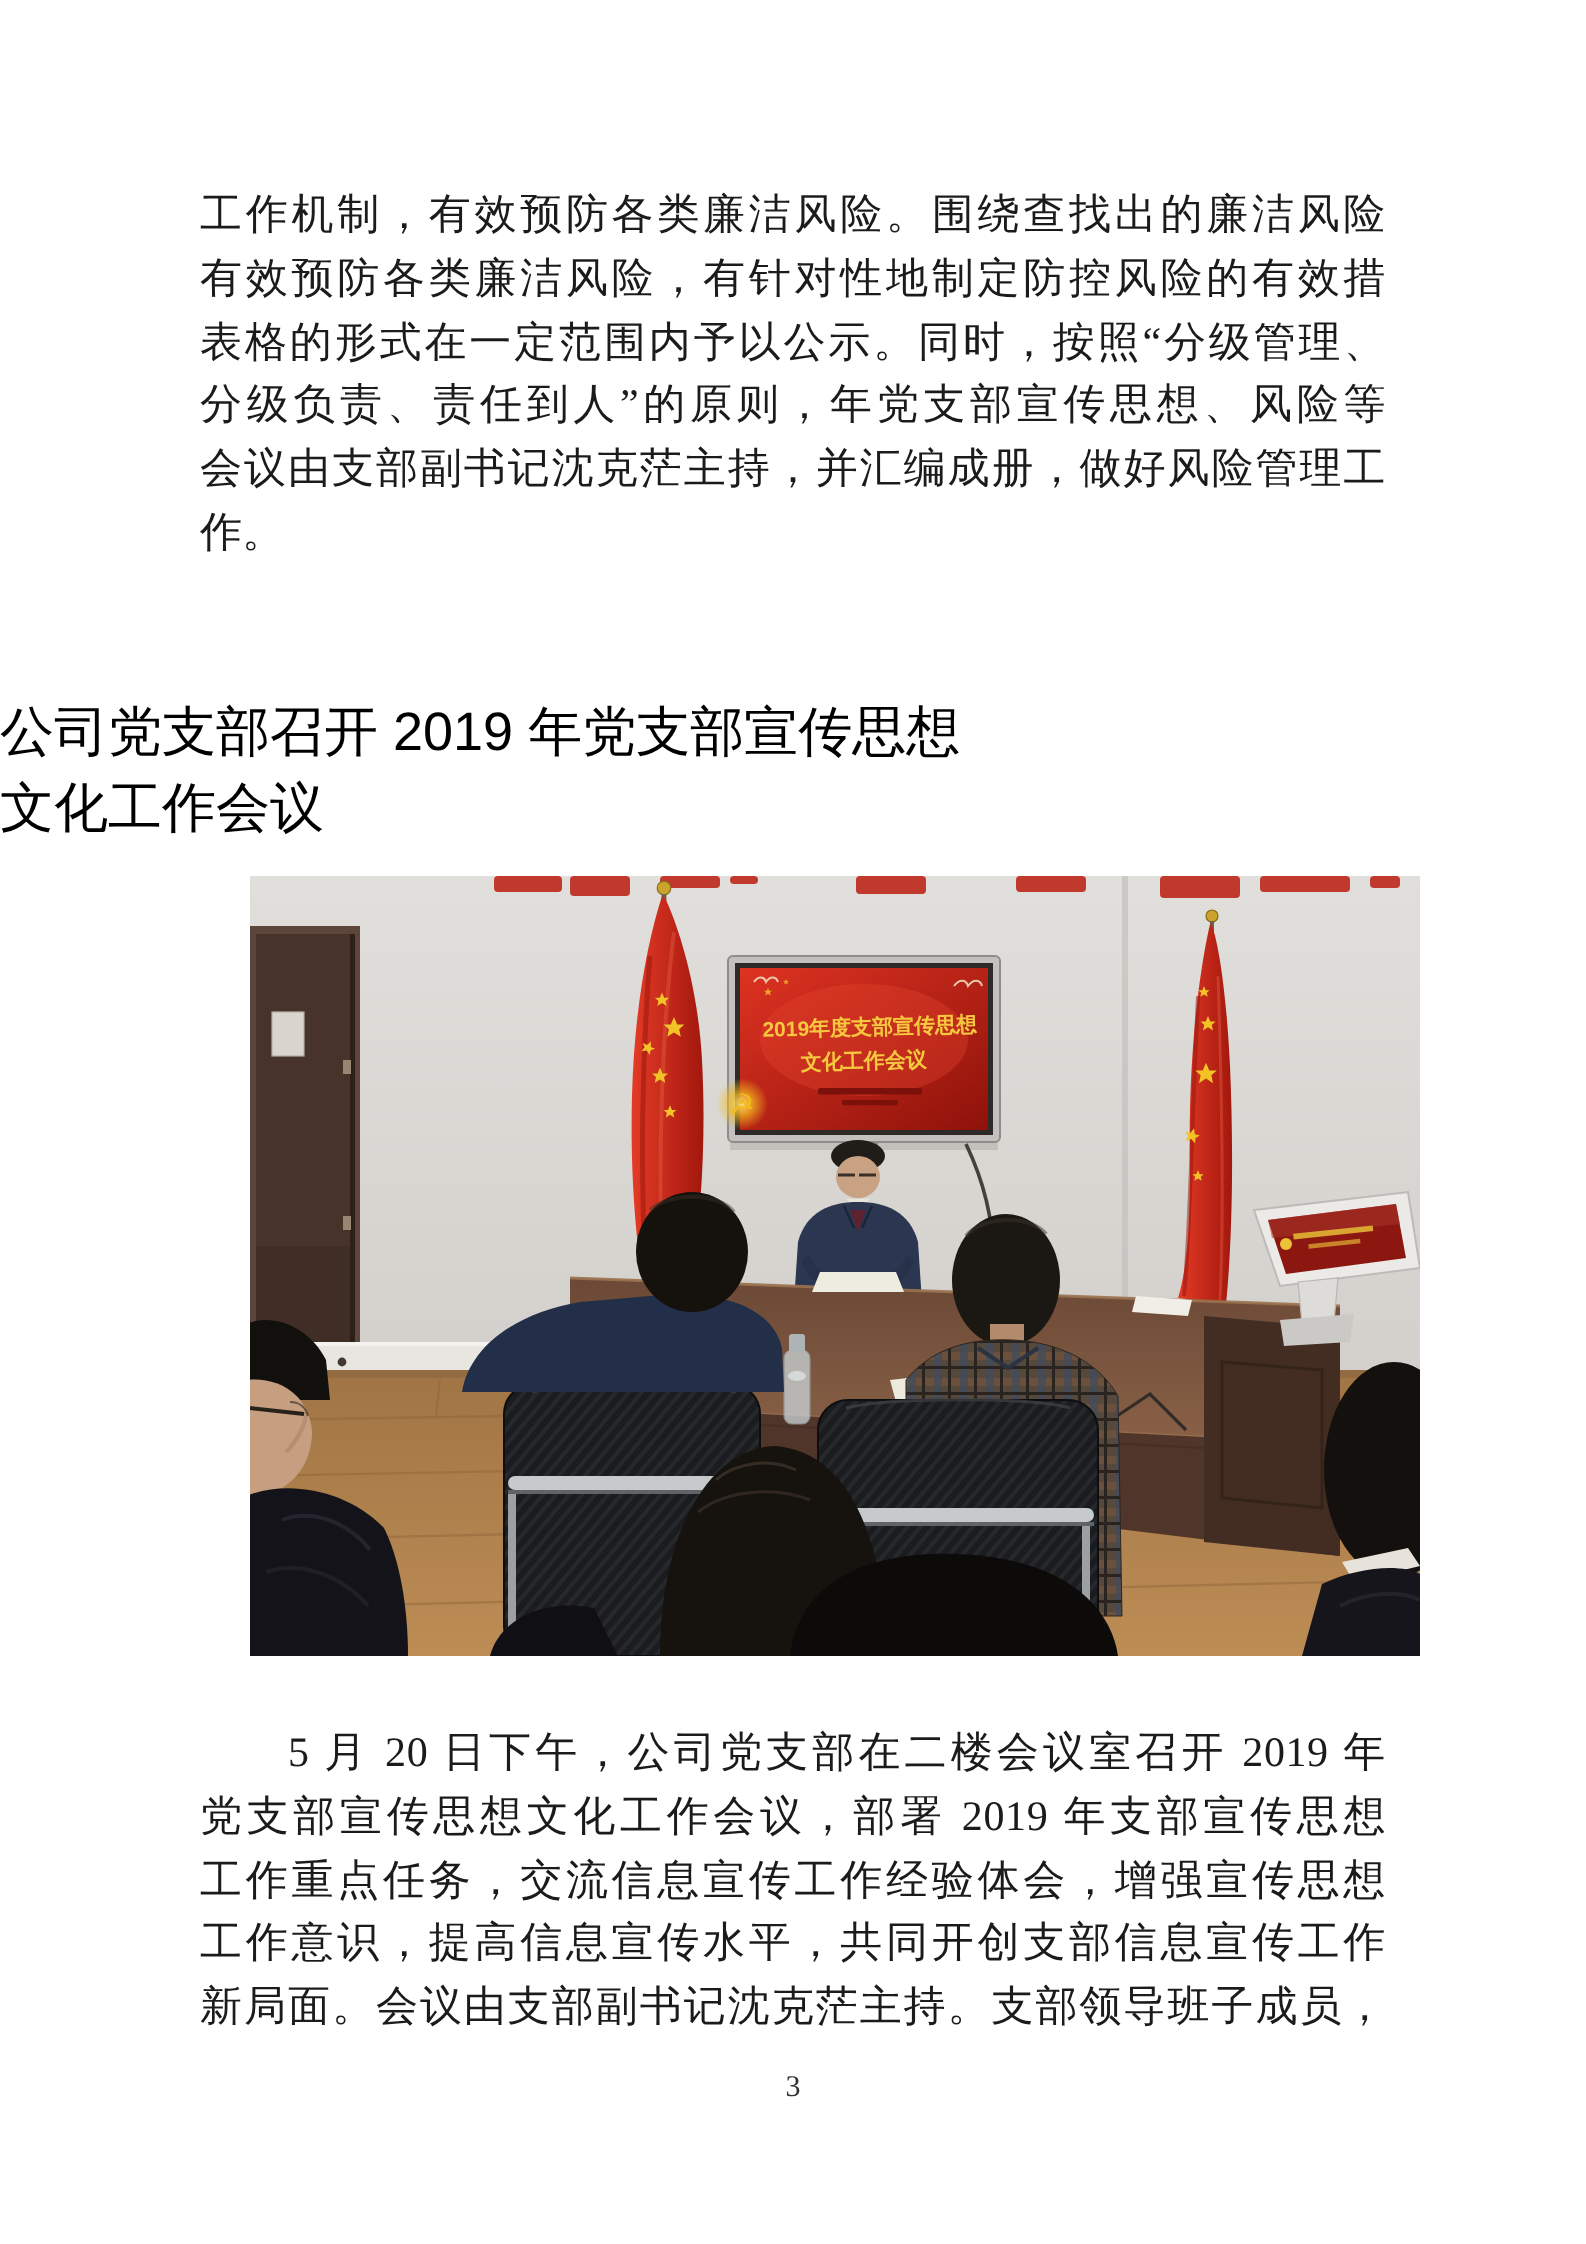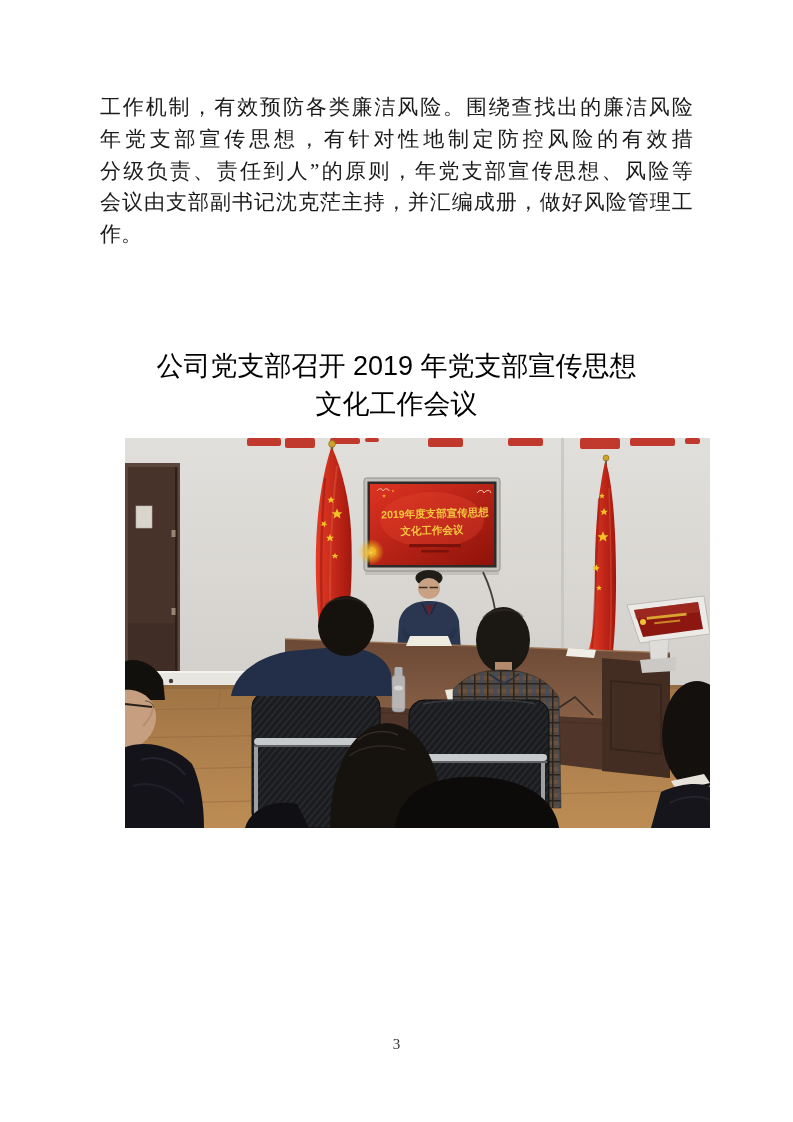--- a/index.html
+++ b/index.html
@@ -8,39 +8,40 @@
     overflow:hidden; font-family:"Liberation Serif", serif; color:#1b1b1b;
   }
   .para { position:absolute; left:100px; width:593px; font-size:21px; }
   .pline {
     height:31.8px; line-height:31.8px; white-space:nowrap;
     text-align:justify; text-align-last:justify; letter-spacing:0.3px;
   }
   .pline.indent { padding-left:44px; width:549px; }
   .closing-line { height:31.8px; line-height:31.8px; display:flex; justify-content:space-between; }
   .heading {
-    position:absolute; left:0; top:347px; width:793px; text-align:center;
+    position:absolute; left:0; top:347px; width:793px; text-align:left;
     font-family:"Liberation Sans", sans-serif; font-weight:500;
     font-size:27px; line-height:38px; color:#000;
   }
   .photo { position:absolute; left:125px; top:438px; width:585px; height:390px; }
   .photo svg { display:block; }
   .pagenum {
     position:absolute; left:0; top:1036px; width:793px; text-align:center;
     font-size:15px; color:#333; font-family:"Liberation Serif", serif;
   }
 </style>
 </head>
 <body>
 
 <div class="page">
 
   <div class="para" style="top:92px;">
     <div class="pline">工作机制，有效预防各类廉洁风险。围绕查找出的廉洁风险</div>
-    <div class="pline">年党支部宣传思想，有针对性地制定防控风险的有效措</div>
+    <div class="pline">有效预防各类廉洁风险，有针对性地制定防控风险的有效措</div>
+    <div class="pline">表格的形式在一定范围内予以公示。同时，按照“分级管理、</div>
     <div class="pline">分级负责、责任到人”的原则，年党支部宣传思想、风险等</div>
     <div class="pline">会议由支部副书记沈克茫主持，并汇编成册，做好风险管理工</div>
     <div class="closing-line">
       <span>作。</span>
     </div>
   </div>
 
   <div class="heading">
     <span>公司党支部召开 2019 年党支部宣传思想</span><br>
     <span>文化工作会议</span>
@@ -287,16 +288,23 @@
 
     <g>
       <ellipse cx="572" cy="297" rx="35" ry="54" fill="#13100d"></ellipse>
       <polygon points="546,343 579,336 585,345 552,353" fill="#e7e3db"></polygon>
       <path d="M536,354 C555,345 576,344 585,349 L585,390 L526,390 Z" fill="#16151b"></path>
       <path d="M545,365 C558,358 575,357 585,362" stroke="#32313c" stroke-width="2" opacity="0.5" fill="none"></path>
     </g>
   </svg>
   </div>
 
+  <div class="para" style="top:861px;">
+    <div class="pline indent">5 月 20 日下午，公司党支部在二楼会议室召开 2019 年</div>
+    <div class="pline">党支部宣传思想文化工作会议，部署 2019 年支部宣传思想</div>
+    <div class="pline">工作重点任务，交流信息宣传工作经验体会，增强宣传思想</div>
+    <div class="pline">工作意识，提高信息宣传水平，共同开创支部信息宣传工作</div>
+    <div class="pline">新局面。会议由支部副书记沈克茫主持。支部领导班子成员，</div>
+  </div>
 
   <div class="pagenum">3</div>
 
 </div>
 
 </body></html>

